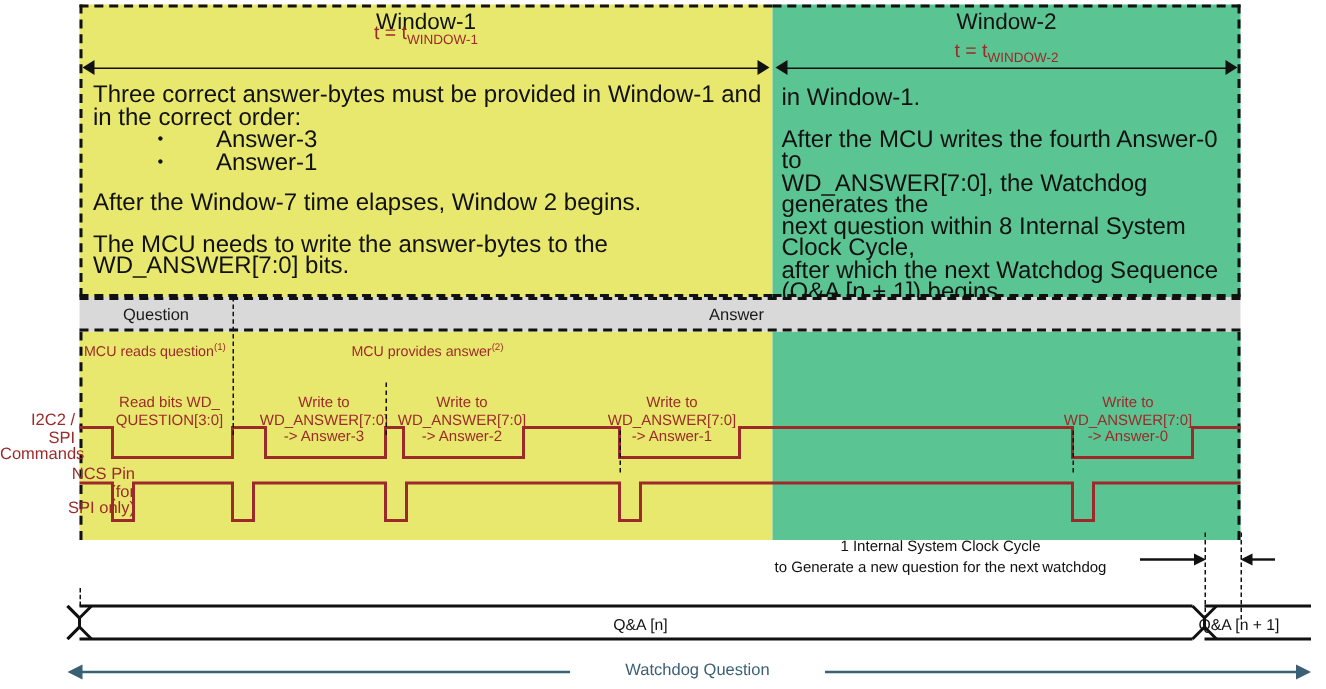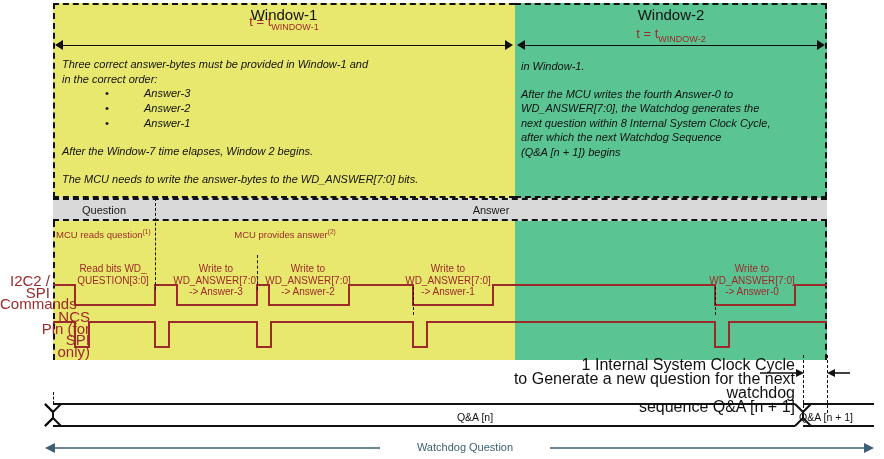--- a/index.html
+++ b/index.html
@@ -40,58 +40,58 @@
   .measure .bar{position:absolute;left:7px;right:7px;top:5px;height:0;
                 border-top:1.5px solid #111;}
   .measure .ah{position:absolute;top:0;width:0;height:0;
                border-top:5.5px solid transparent;border-bottom:5.5px solid transparent;}
   .measure .ah.l{left:0;border-right:8px solid #111;}
   .measure .ah.r{right:0;border-left:8px solid #111;}
   #win1-measure{left:55px;top:40px;width:458px;}
   #win2-measure{left:517px;top:40px;width:308px;}
 
   
-  .bodytext{position:absolute;font-size:11px;color:#111;line-height:14.5px;font-style:italic;}
+  .bodytext{position:absolute;font-size:16px;color:#111;line-height:14.5px;}
   #win1-text{left:62px;top:57px;width:446px;}
   #win2-text{left:521px;top:59px;width:294px;}
   .bullets{margin:0;padding:0;list-style:none;}
   .bullets li{position:relative;padding-left:82px;line-height:15px;}
   .bullets li:before{content:"\2022";position:absolute;left:43px;top:0;font-size:11px;}
   .blank{height:13px;}
 
   
   .redtext{position:absolute;font-size:9.5px;color:#9c2a2a;text-align:center;}
   #mcu-reads{left:56px;top:228px;width:100px;text-align:left;}
   #mcu-provides{left:160px;top:228px;width:250px;}
   .redtext sup{font-size:6.5px;}
 
   
   .txcap{position:absolute;font-size:10px;color:#9c2a2a;text-align:center;
          line-height:11.5px;}
 
   
-  .rowlabel{position:absolute;font-size:15px;color:#9c2a2a;text-align:right;
+  .rowlabel{position:absolute;font-size:11px;color:#9c2a2a;text-align:right;
             line-height:11.5px;}
   #lab-i2c{left:0px;top:275px;width:50px;}
   #lab-ncs{left:0px;top:311px;width:50px;padding-left:40px;}
 
   
   #waves{position:absolute;left:0;top:195px;width:884px;height:170px;}
 
   
   .vguide{position:absolute;width:0;border-left:1.5px dashed #111;}
 
   
-  #clock-note{position:absolute;left:505px;top:358px;width:290px;font-size:16px;
-              color:#111;text-align:right;line-height:14px;}
+  #clock-note{position:absolute;left:482px;top:358px;width:290px;font-size:10px;
+              color:#111;text-align:center;line-height:14px;}
 
   
   #bus{position:absolute;left:0;top:398px;width:884px;height:34px;}
   .bus-label{position:absolute;top:411px;font-size:10.5px;color:#111;text-align:center;}
-  #bus-label-n{left:53px;width:748px;padding-left:48px;}
+  #bus-label-n{left:53px;width:748px;}
   #bus-label-n1{left:792px;width:68px;}
 
   
   #wd-seq{position:absolute;left:45px;top:441px;width:829px;height:14px;}
   #wd-seq-label{position:absolute;left:380px;top:441px;width:170px;
                 text-align:center;font-size:11px;color:#3b5f73;background:#fff;}
 </style>
 </head>
 <body>
 
@@ -117,21 +117,20 @@
     <span class="ah l"></span>
     <span class="bar"></span>
     <span class="ah r"></span>
   </div>
 
   <div class="bodytext" id="win1-text">
     <div>Three correct answer-bytes must be provided in Window-1 and</div>
     <div>in the correct order:</div>
     <ul class="bullets">
       <li>Answer-3</li>
-      <li>Answer-2</li>
       <li>Answer-1</li>
     </ul>
     <div class="blank"></div>
     <div>After the Window-7 time elapses, Window 2 begins.</div>
     <div class="blank"></div>
     <div>The MCU needs to write the answer-bytes to the WD_ANSWER[7:0] bits.</div>
   </div>
 
   <div class="bodytext" id="win2-text">
     <div>in Window-1.</div>
@@ -199,21 +198,20 @@
   <div class="vguide" style="left:257px;top:255px;height:35px;"></div>
   <div class="vguide" style="left:413px;top:287px;height:28px;"></div>
   <div class="vguide" style="left:715px;top:287px;height:28px;"></div>
   <div class="vguide" style="left:803px;top:355px;height:58px;"></div>
   <div class="vguide" style="left:827px;top:355px;height:58px;"></div>
   <div class="vguide" style="left:53px;top:392px;height:12px;"></div>
 
   <div id="clock-note">
     <div>1 Internal System Clock Cycle</div>
     <div>to Generate a new question for the next watchdog</div>
-    <div>sequence Q&amp;A [n + 1]</div>
   </div>
   <svg style="position:absolute;left:760px;top:366px;width:90px;height:14px;" viewBox="0 0 90 14">
     <line x1="0" y1="7" x2="40" y2="7" stroke="#111" stroke-width="1.6"></line>
     <polygon points="44,7 36,3 36,11" fill="#111"></polygon>
     <line x1="90" y1="7" x2="72" y2="7" stroke="#111" stroke-width="1.6"></line>
     <polygon points="67,7 75,3 75,11" fill="#111"></polygon>
   </svg>
 
   <svg id="bus" viewBox="0 0 884 34" preserveAspectRatio="none">
 

